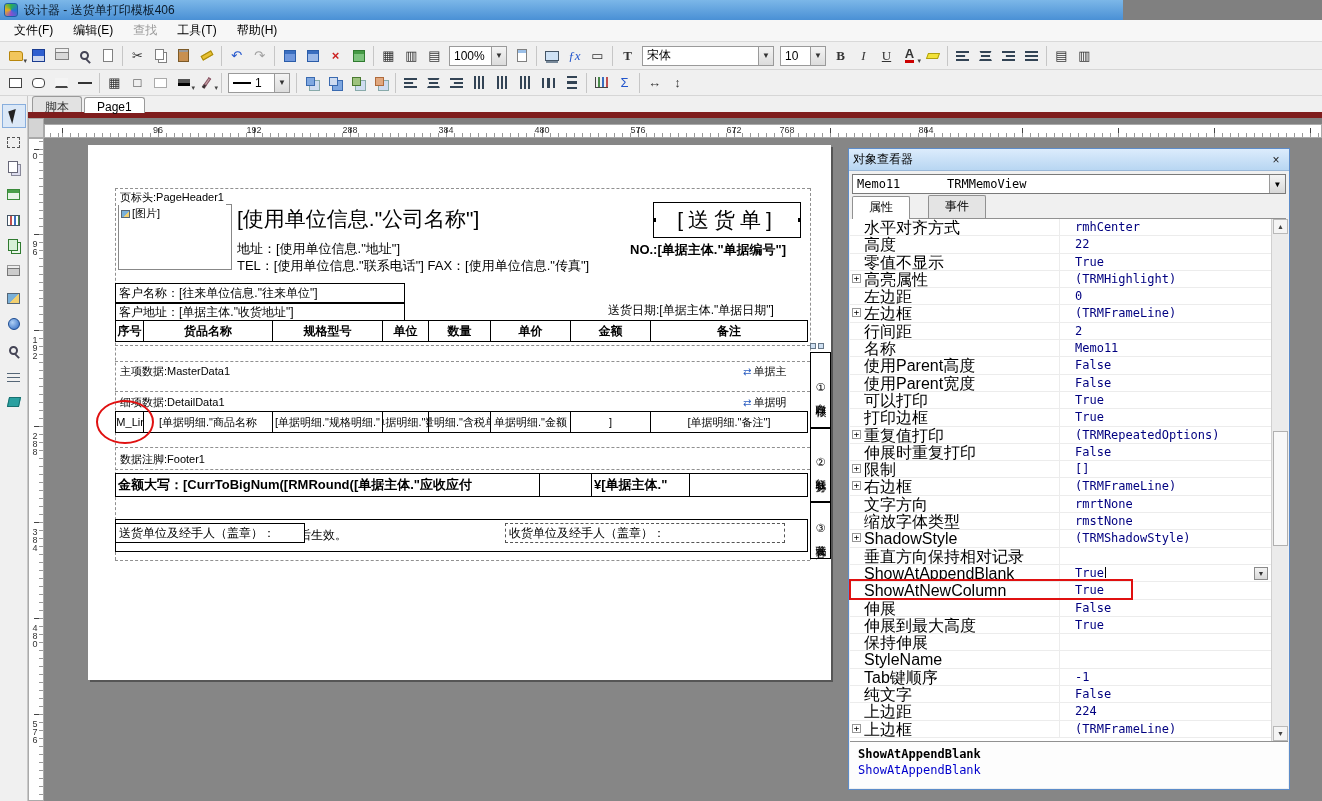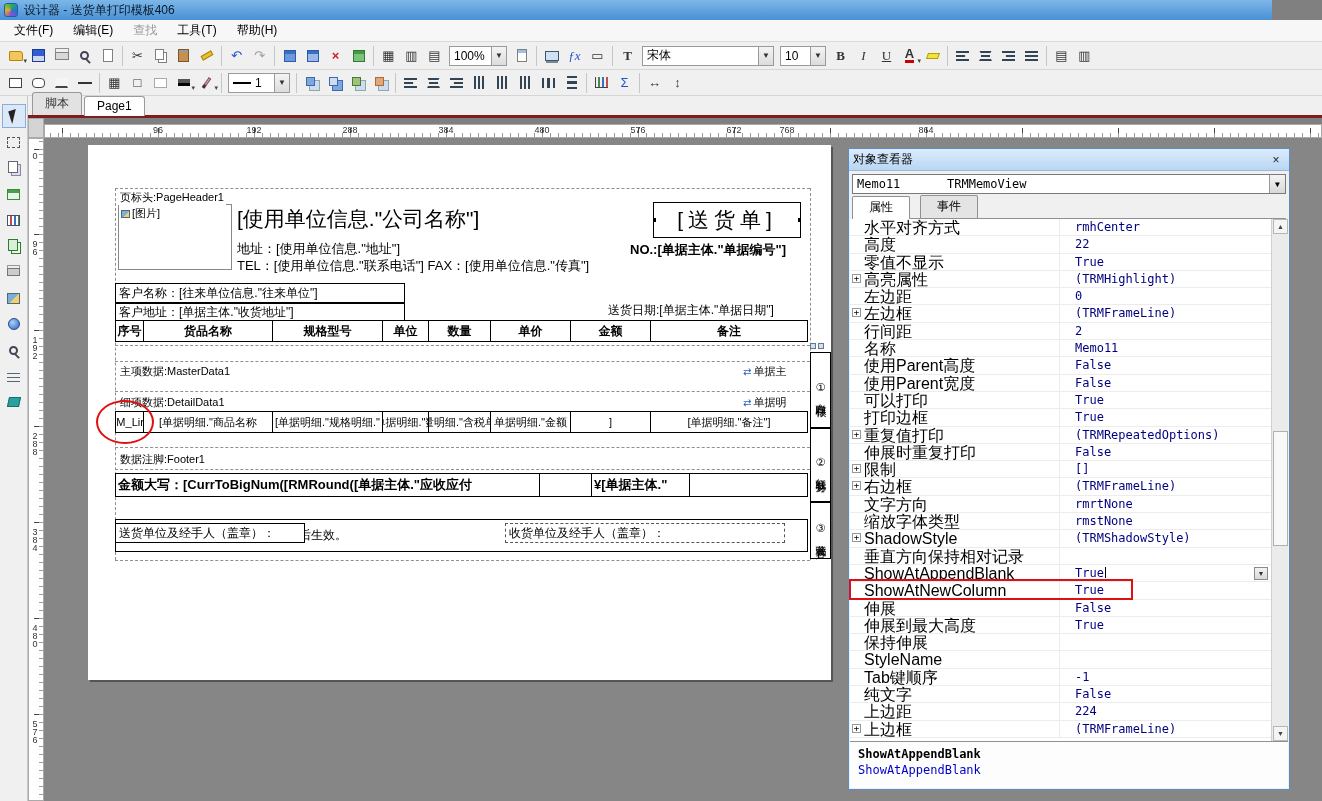--- a/index.html
+++ b/index.html
@@ -1,21 +1,21 @@
 <!DOCTYPE html>
 <html><head>
 <meta charset="utf-8">
 <style>
   * { margin:0; padding:0; box-sizing:border-box; }
   html,body { width:1322px; height:801px; overflow:hidden; }
   body { font-family:"Liberation Sans","DejaVu Sans",sans-serif; font-size:12px; color:#000; background:#808080; }
   #app { position:relative; width:1322px; height:801px; overflow:hidden; }
 
   
-  .titlebar { position:absolute; left:0; top:0; width:1272px; height:20px;
+  .titlebar { position:absolute; left:0; top:0; width:1123px; height:20px;
     background:linear-gradient(#7cb7e8,#4a90d5); display:flex; align-items:center; padding:0 4px; }
   .app-logo { width:14px; height:14px; border-radius:3px; margin-right:6px;
     background:conic-gradient(#2bb24c,#1e78d0,#8a4fd0,#e8b020,#2bb24c); border:1px solid #1a5fa8; }
   .title-text { font-size:12px; color:#0a1a2a; }
 
   
   .menubar { position:absolute; left:0; top:20px; width:1322px; height:22px; background:#f7f7f7;
     border-bottom:1px solid #d9d9d9; display:flex; align-items:center; padding-left:4px; }
   .menu-item { padding:2px 10px; font-size:12px; }
   .menu-item.disabled { color:#9a9a9a; }
@@ -84,21 +84,21 @@
   .combo .arrow { margin-left:auto; width:15px; height:18px; background:linear-gradient(#f4f4f4,#dcdcdc);
     border-left:1px solid #9a9a9a; display:flex; align-items:center; justify-content:center; font-size:8px; color:#333; }
   .combo.zoom { width:58px; }
   .combo.fontname { width:132px; }
   .combo.fontsize { width:46px; }
   .combo.linew { width:62px; }
   .combo.linew .lpic { width:18px; height:2px; background:#000; margin-right:4px; }
 
   
   .tabstrip { position:absolute; left:28px; top:96px; width:1294px; height:22px; background:#f0f0f0;
-    border-bottom:3px solid #7f1d1d; display:flex; align-items:flex-end; padding-left:4px; }
+    border-bottom:6px solid #7f1d1d; display:flex; padding-left:4px; }
   .dtab { padding:2px 12px 3px; font-size:12px; background:#e2e2e2; border:1px solid #9a9a9a; border-bottom:none;
     border-radius:3px 3px 0 0; margin-right:2px; color:#333; }
   .dtab.active { background:#fff; position:relative; top:1px; color:#000; }
 
   
   .palette { position:absolute; left:0; top:96px; width:28px; height:705px; background:#f0f0f0; border-right:1px solid #c8c8c8; padding-top:6px; }
   .pitem { width:24px; height:24px; margin:2px auto; display:flex; align-items:center; justify-content:center; border:1px solid transparent; }
   .pitem.sel { border:1px solid #88aedd; background:#dbe8f7; }
   .pitem .sh { display:block; }
   .pi-pointer .sh { width:0; height:0; border-top:13px solid #222; border-right:8px solid transparent; transform:rotate(-18deg); }
@@ -181,21 +181,21 @@
   .insp-title { position:absolute; left:0; top:0; right:0; height:22px; background:linear-gradient(#dcecfc,#b8d6f2);
     border-bottom:1px solid #9ab8d8; display:flex; align-items:center; padding:0 4px; font-size:12px; }
   .insp-close { margin-left:auto; width:18px; height:16px; display:flex; align-items:center; justify-content:center;
     font-size:12px; color:#222; border:1px solid transparent; }
   .insp-combo { position:absolute; left:3px; top:25px; right:3px; height:20px; background:#fff; border:1px solid #7a7a7a;
     display:flex; align-items:center; font-family:"DejaVu Sans Mono","Liberation Mono",monospace; font-size:12px; padding-left:4px; }
   .insp-combo .oname { width:90px; }
   .insp-combo .arrow { margin-left:auto; width:16px; height:18px; background:linear-gradient(#f4f4f4,#d8d8d8);
     border-left:1px solid #9a9a9a; display:flex; align-items:center; justify-content:center; font-size:8px; }
   .insp-tabs { position:absolute; left:3px; top:48px; right:3px; height:22px; border-bottom:1px solid #919191; display:flex; align-items:flex-end; }
-  .itab { padding:2px 16px 3px; font-size:12px; background:#e4e4e4; border:1px solid #919191; border-bottom:none; border-radius:2px 2px 0 0; margin-right:10px; }
+  .itab { padding:2px 16px 3px; font-size:12px; background:#e4e4e4; border:1px solid #919191; border-bottom:none; border-radius:2px 2px 0 0; margin-right:18px; }
   .itab.active { background:#fff; position:relative; top:1px; }
   .pgrid { position:absolute; left:1px; top:70px; right:1px; height:522px; background:#fff; overflow:hidden; }
   .prow { display:flex; height:17.3px; line-height:17px; border-bottom:1px solid #ececec; position:relative; }
   .pname { width:210px; padding-left:14px; border-right:1px solid #ececec; overflow:hidden; white-space:nowrap; font-size:16px; position:relative; }
   .exp { display:none; position:absolute; left:2px; top:3px; width:9px; height:9px; border:1px solid #979797; background:#fff;
     font-size:9px; line-height:7px; text-align:center; font-family:"DejaVu Sans Mono",monospace; }
   .exp::before { content:"+"; }
   .prow.expand .exp { display:block; }
   .pval { flex:1; color:#000080; padding-left:4px; overflow:hidden; white-space:nowrap;
     font-family:"DejaVu Sans Mono","Liberation Mono",monospace; font-size:12px;margin-left:11px; }

